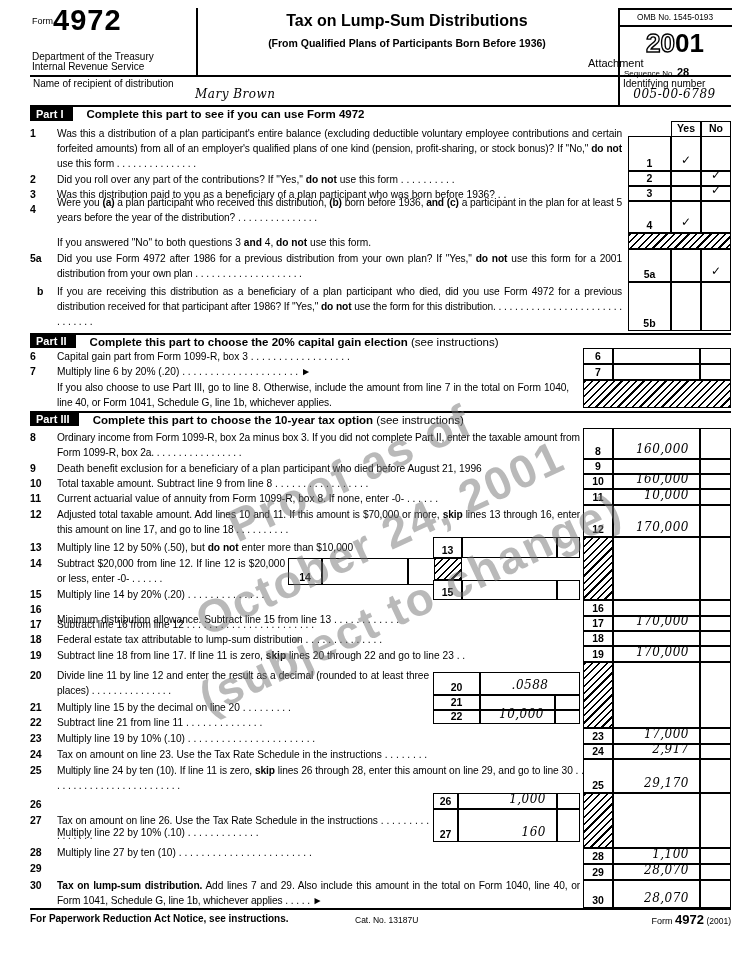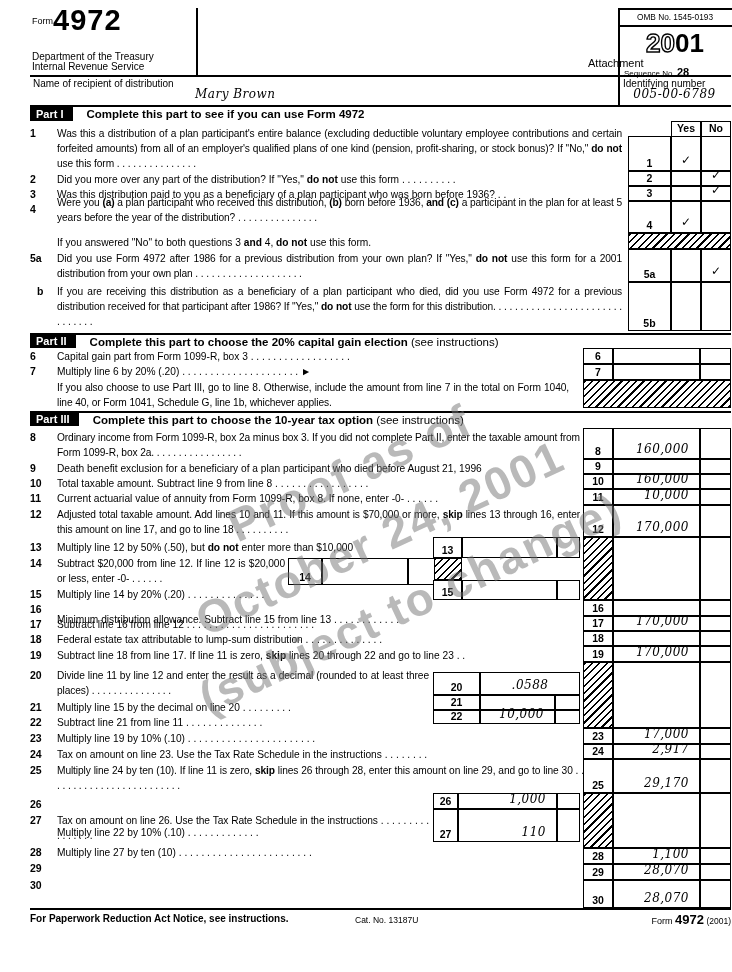--- a/index.html
+++ b/index.html
@@ -32,20 +32,22 @@
 <body>
 
 <div id="page">
 
   <div class="abs" style="left:32px;top:16px;font-size:9px">Form</div>
   <div class="abs b" style="left:53px;top:4px;font-size:29px;letter-spacing:1px">4972</div>
   <div class="abs small" style="left:32px;top:52px;line-height:9.5px">Department of the Treasury</div>
   <div class="abs small" style="left:32px;top:62px;line-height:9.5px">Internal Revenue Service</div>
   <div class="vline" style="left:196px;top:8px;height:67px"></div>
 
+  <div class="abs b" style="left:196px;top:12px;width:422px;text-align:center;font-size:16px">Tax on Lump-Sum Distributions</div>
+  <div class="abs b" style="left:196px;top:37px;width:422px;text-align:center;font-size:10.5px">(From Qualified Plans of Participants Born Before 1936)</div>
 
   <div class="vline" style="left:618px;top:8px;height:97px"></div>
   <div class="hline" style="left:618px;top:8px;width:114px"></div>
   <div class="abs" style="left:618px;top:12px;width:114px;text-align:center;font-size:8.3px">OMB No. 1545-0193</div>
   <div class="hline" style="left:618px;top:25px;width:114px;height:1.5px"></div>
   <div class="abs b" style="left:618px;top:28px;width:114px;text-align:center;font-size:26px"><span class="y20">20</span><span>01</span></div>
   <div class="abs" style="left:588px;top:57px;font-size:11px">Attachment</div>
   <div class="abs" style="left:624px;top:66px;font-size:8px"><span>Sequence No.</span> <span class="b" style="font-size:11px">28</span></div>
 
   <div class="hline" style="left:30px;top:75px;width:701px"></div>
@@ -61,21 +63,21 @@
   </div>
 
   <div class="band" style="top:105px">
     <span class="plabel">Part I</span>
     <span class="pheading"><span></span><b>Complete this part to see if you can use Form 4972</b><span></span></span>
   </div>
 
   <div class="lnum" style="top:126px">1</div>
   <div class="qt" style="left:57px;top:126px;width:565px;height:45px"><span>Was this a distribution of a plan participant's entire balance (excluding deductible voluntary employee contributions and certain forfeited amounts) from all of an employer's qualified plans of one kind (pension, profit-sharing, or stock bonus)? If "No," </span><b>do not</b><span> use this form . . . . . . . . . . . . . . .</span></div>
   <div class="lnum" style="top:172px">2</div>
-  <div class="qt1" style="left:57px;top:172px;width:565px;height:15px"><span>Did you more over any part of the distribution? If "Yes," </span><b>do not</b><span> use this form . . . . . . . . . .</span></div>
+  <div class="qt1" style="left:57px;top:172px;width:565px;height:15px"><span>Did you roll over any part of the contributions? If "Yes," </span><b>do not</b><span> use this form . . . . . . . . . .</span></div>
   <div class="lnum" style="top:187px">3</div>
   <div class="qt1" style="left:57px;top:187px;width:565px;height:15px"><span>Was this distribution paid to you as a beneficiary of a plan participant who was born before 1936? . .</span></div>
   <div class="lnum" style="top:202px">4</div>
   <div class="qt" style="left:57px;top:195px;width:565px;height:30px"><span>Were you </span><b>(a)</b><span> a plan participant who received this distribution, </span><b>(b)</b><span> born before 1936, </span><b>and (c)</b><span> a participant in the plan for at least 5 years before the year of the distribution? . . . . . . . . . . . . . . .</span></div>
   <div class="qt1" style="left:57px;top:235px;width:565px;height:15px"><span>If you answered "No" to both questions 3 </span><b>and</b><span> 4, </span><b>do not</b><span> use this form.</span></div>
   <div class="lnum" style="top:251px">5a</div>
   <div class="qt" style="left:57px;top:251px;width:565px;height:30px"><span>Did you use Form 4972 after 1986 for a previous distribution from your own plan? If "Yes," </span><b>do not</b><span> use this form for a 2001 distribution from your own plan . . . . . . . . . . . . . . . . . . . .</span></div>
   <div class="lnum" style="left:37px;top:284px">b</div>
   <div class="qt" style="left:57px;top:284px;width:565px;height:45px"><span>If you are receiving this distribution as a beneficiary of a plan participant who died, did you use Form 4972 for a previous distribution received for that participant after 1986? If "Yes," </span><b>do not</b><span> use the form for this distribution. . . . . . . . . . . . . . . . . . . . . . . . . . . . . . .</span></div>
 
@@ -183,20 +185,21 @@
   <div class="lnum" style="top:763px">25</div>
   <div class="qt" style="left:57px;top:763px;width:527px;height:30px"><span>Multiply line 24 by ten (10). If line 11 is zero, </span><b>skip</b><span> lines 26 through 28, enter this amount on line 29, and go to line 30 . . . . . . . . . . . . . . . . . . . . . . . . .</span></div>
   <div class="lnum" style="top:797px">26</div>
   <div class="qt1" style="left:57px;top:825px;width:340px;height:15px"><span>Multiply line 22 by 10% (.10) . . . . . . . . . . . . .</span></div>
   <div class="lnum" style="top:813px">27</div>
   <div class="qt" style="left:57px;top:813px;width:372px;height:30px"><span>Tax on amount on line 26. Use the Tax Rate Schedule in the instructions . . . . . . . . . . . . . . . .</span></div>
   <div class="lnum" style="top:845px">28</div>
   <div class="qt1" style="left:57px;top:845px;width:523px;height:15px"><span>Multiply line 27 by ten (10) . . . . . . . . . . . . . . . . . . . . . . . .</span></div>
   <div class="lnum" style="top:861px">29</div>
   <div class="lnum" style="top:878px">30</div>
+  <div class="qt" style="left:57px;top:878px;width:523px;height:30px"><span></span><b>Tax on lump-sum distribution.</b><span> Add lines 7 and 29. Also include this amount in the total on Form 1040, line 40, or Form 1041, Schedule G, line 1b, whichever applies . . . . . ►</span></div>
 
   <div class="cell ncell" style="left:583px;top:428px;width:30px;height:31px">8</div>
   <div class="cell vcell" style="left:613px;top:428px;width:87px;height:31px">
       <span class="val">160,000</span>
     </div>
   <div class="cell" style="left:700px;top:428px;width:31px;height:31px"></div>
 
   <div class="cell ncell" style="left:583px;top:459px;width:30px;height:15px">9</div>
   <div class="cell vcell" style="left:613px;top:459px;width:87px;height:15px">
       <span class="val"></span>
@@ -325,21 +328,21 @@
     </div>
   <div class="cell" style="left:555px;top:710px;width:25px;height:14px"></div>
 
   <div class="cell ncell" style="left:433px;top:793px;width:25px;height:16px">26</div>
   <div class="cell vcell" style="left:458px;top:793px;width:99px;height:16px">
       <span class="val">1,000</span>
     </div>
   <div class="cell" style="left:557px;top:793px;width:23px;height:16px"></div>
   <div class="cell ncell" style="left:433px;top:809px;width:25px;height:33px">27</div>
   <div class="cell vcell" style="left:458px;top:809px;width:99px;height:33px">
-      <span class="val">110</span>
+      <span class="val">160</span>
     </div>
   <div class="cell" style="left:557px;top:809px;width:23px;height:33px"></div>
 
   <div class="hline" style="left:30px;top:908px;width:701px"></div>
   <div class="abs b" style="left:30px;top:913px;font-size:10px">For Paperwork Reduction Act Notice, see instructions.</div>
   <div class="abs" style="left:355px;top:915px;font-size:8.5px">Cat. No. 13187U</div>
   <div class="abs" style="left:580px;top:912px;width:151px;text-align:right;font-size:9px">
     <span>Form</span>
     <span class="b" style="font-size:13px">4972</span>
     <span style="font-size:8.5px">(2001)</span>

